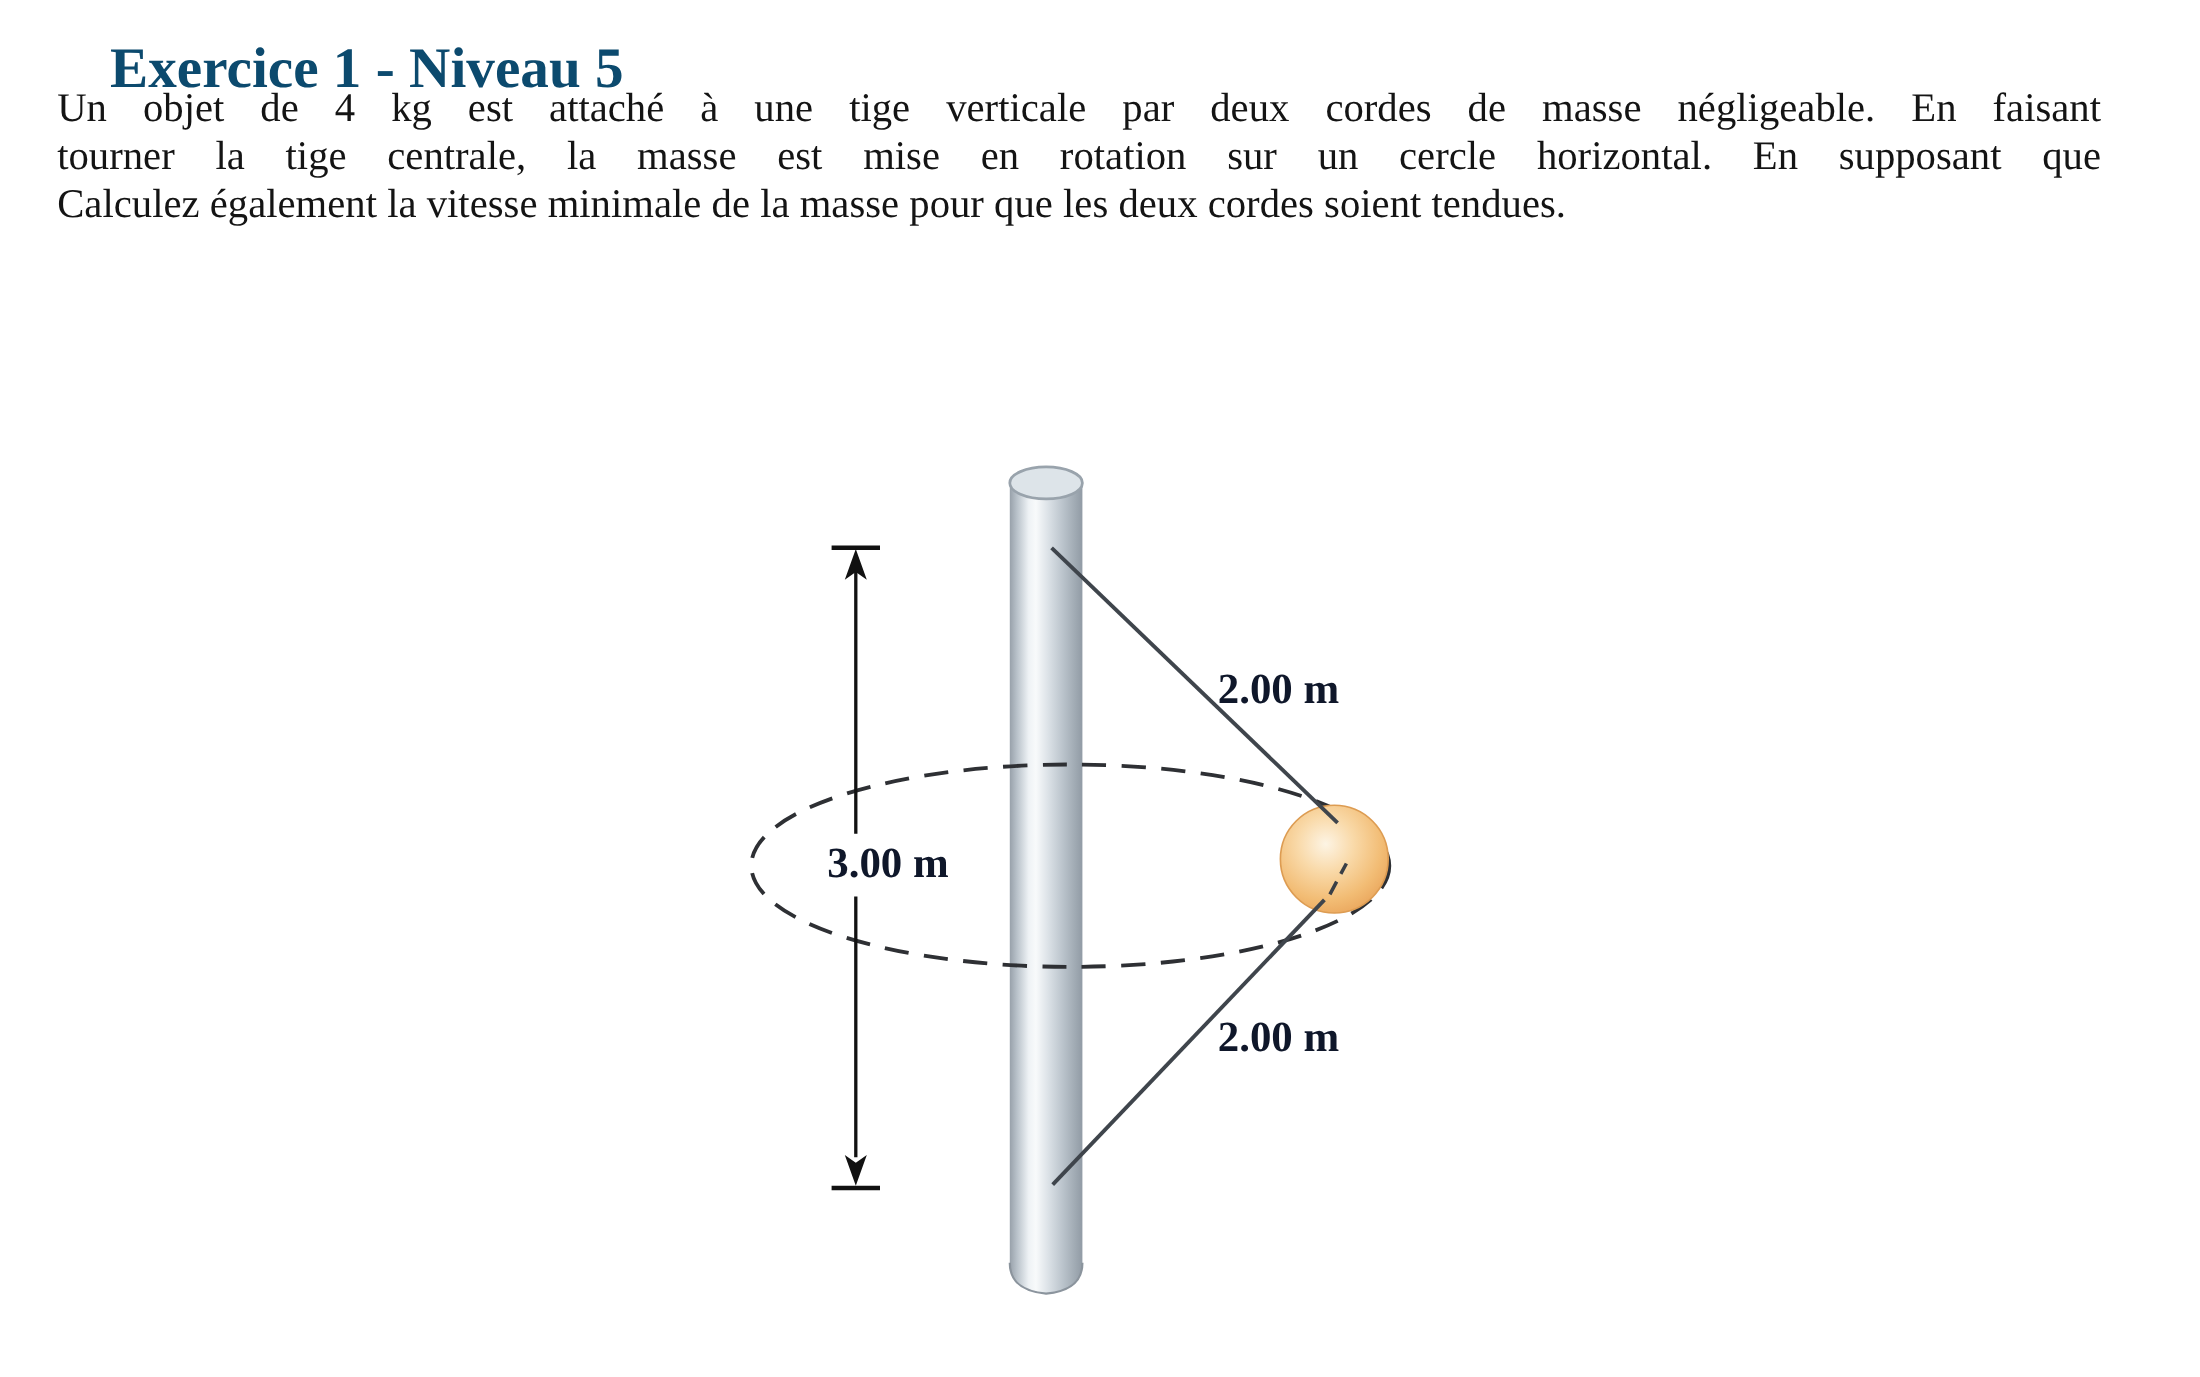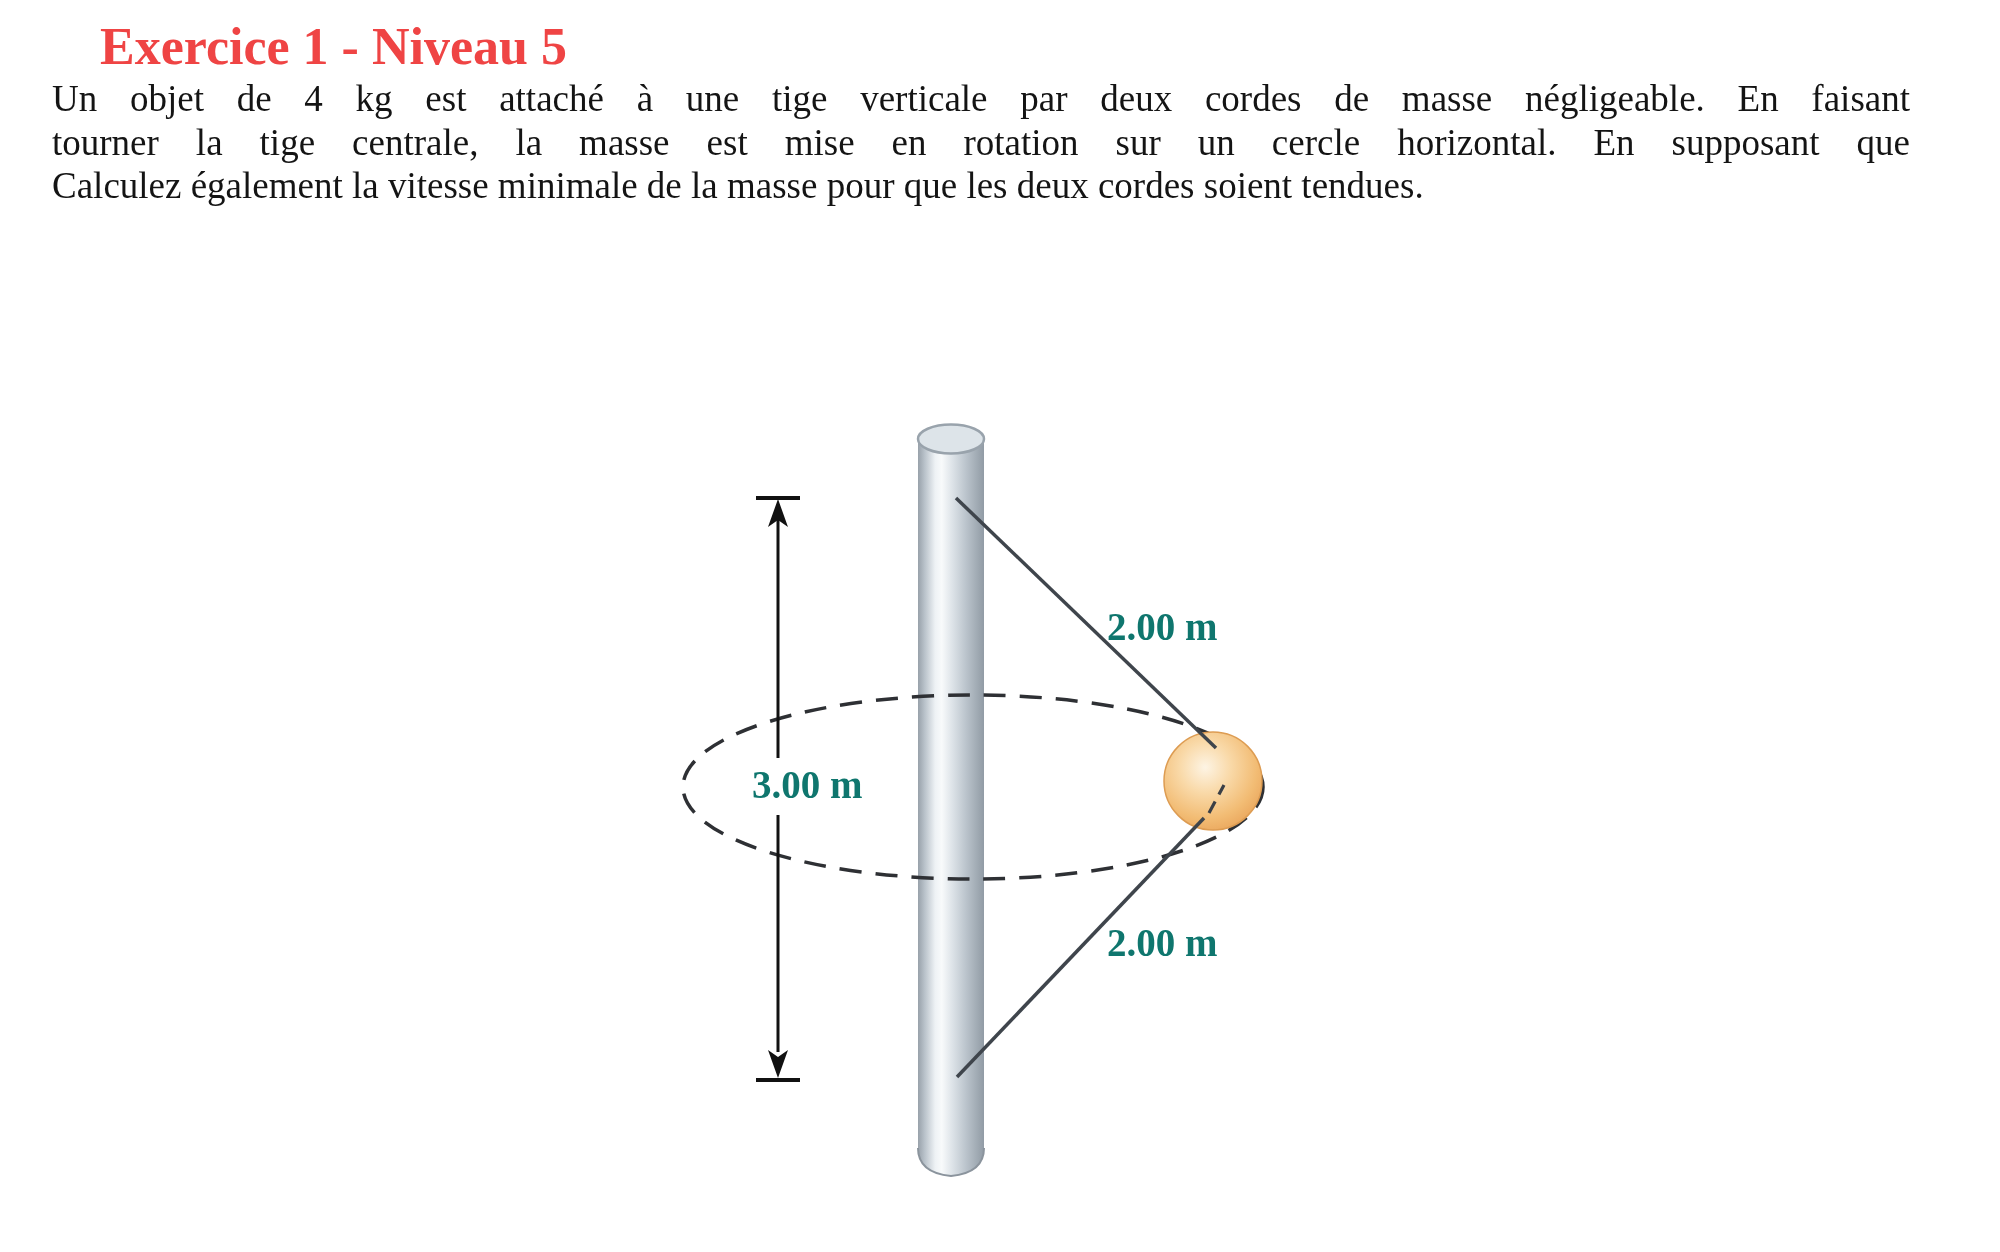--- a/index.html
+++ b/index.html
@@ -6,44 +6,44 @@
   #screen{
     position:relative;
     width:2000px;height:1252px;
     background:#ffffff;
     overflow:hidden;
     font-family:"Liberation Serif","DejaVu Serif",serif;
     color:#141414;
   }
   .doc-title{
     position:absolute;
-    left:100px;top:16px;
+    left:100px;top:32px;
     font-size:52px;
     font-weight:bold;
     line-height:1.2;
     white-space:nowrap;
-    color:#ef4444;
+    color:#0c4a6e;
   }
   .para{
     position:absolute;
     left:52px;top:77px;
     width:1858px;
     font-size:37px;
     line-height:43.5px;
     color:#141414;
   }
   .para .line{text-align:justify;text-align-last:justify;}
   .para .line.last{text-align:right;text-align-last:left;}
   .fig-label{
     position:absolute;
     font-size:39px;
     font-weight:bold;
     line-height:1;
     white-space:nowrap;
-    color:#0f766e;
+    color:#0f172a;
     text-align:right;
   }
   #label-diameter{left:752px;top:765px;}
   #label-upper-cord{left:1107px;top:607px;}
   #label-lower-cord{left:1107px;top:923px;}
   svg{position:absolute;left:0;top:0;}
 </style>
 </head>
 <body>
 

